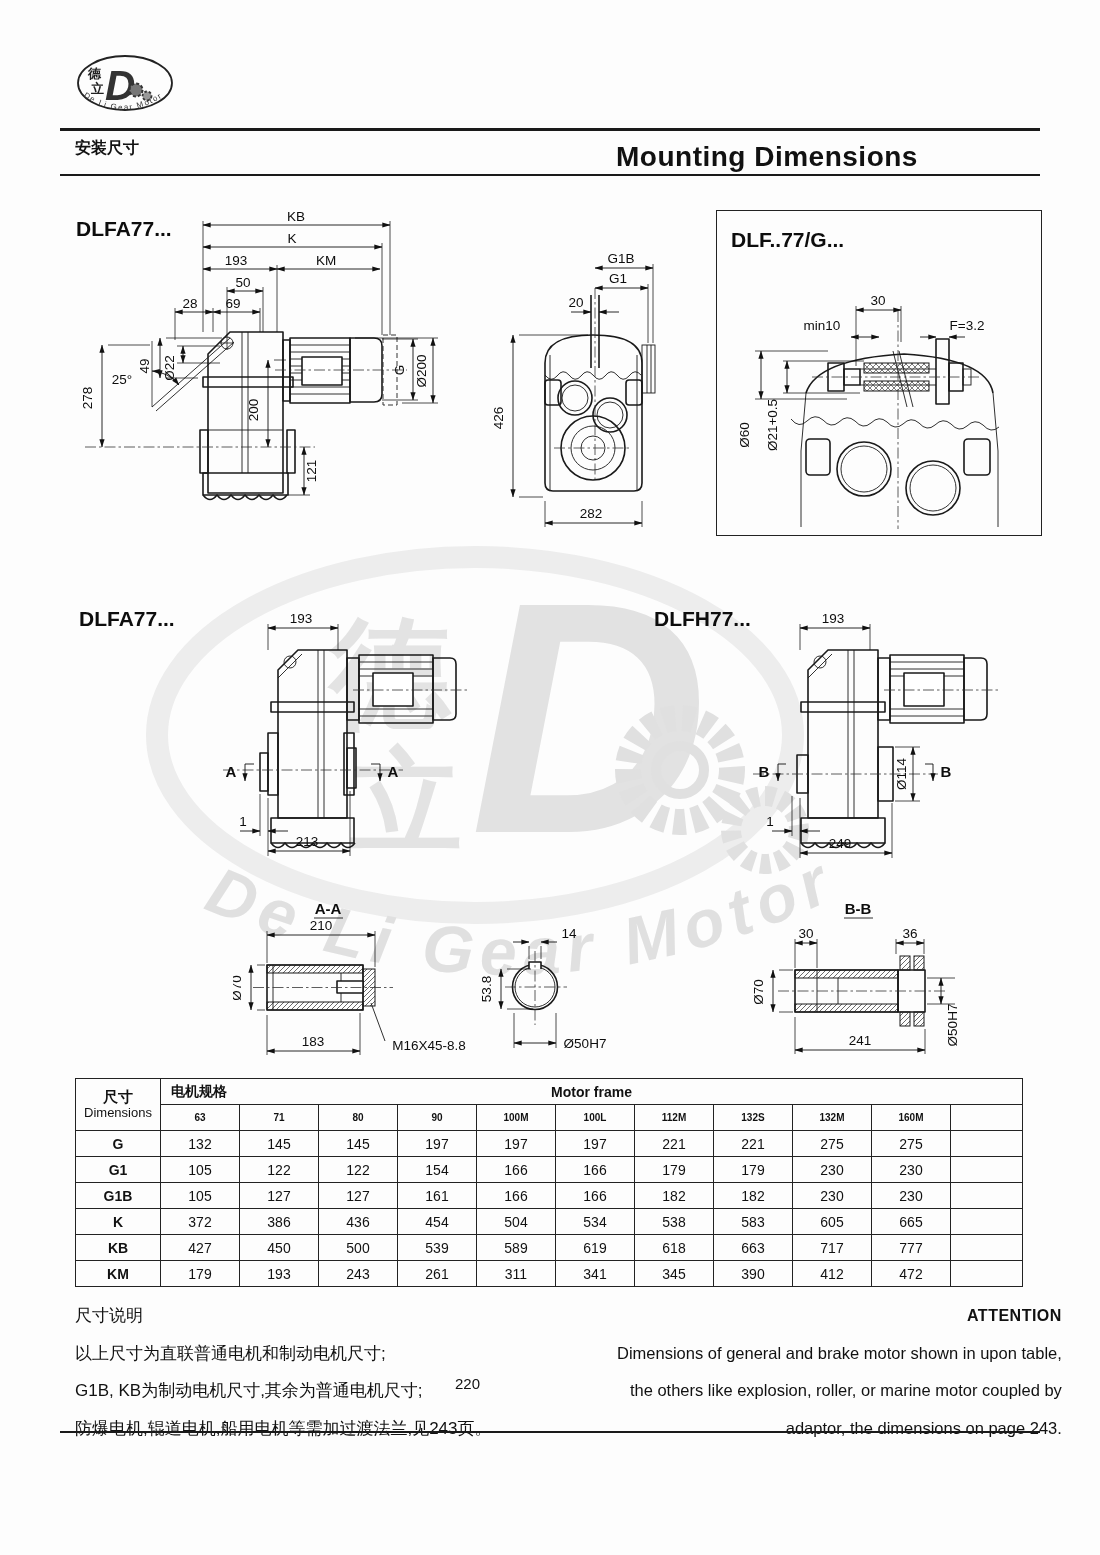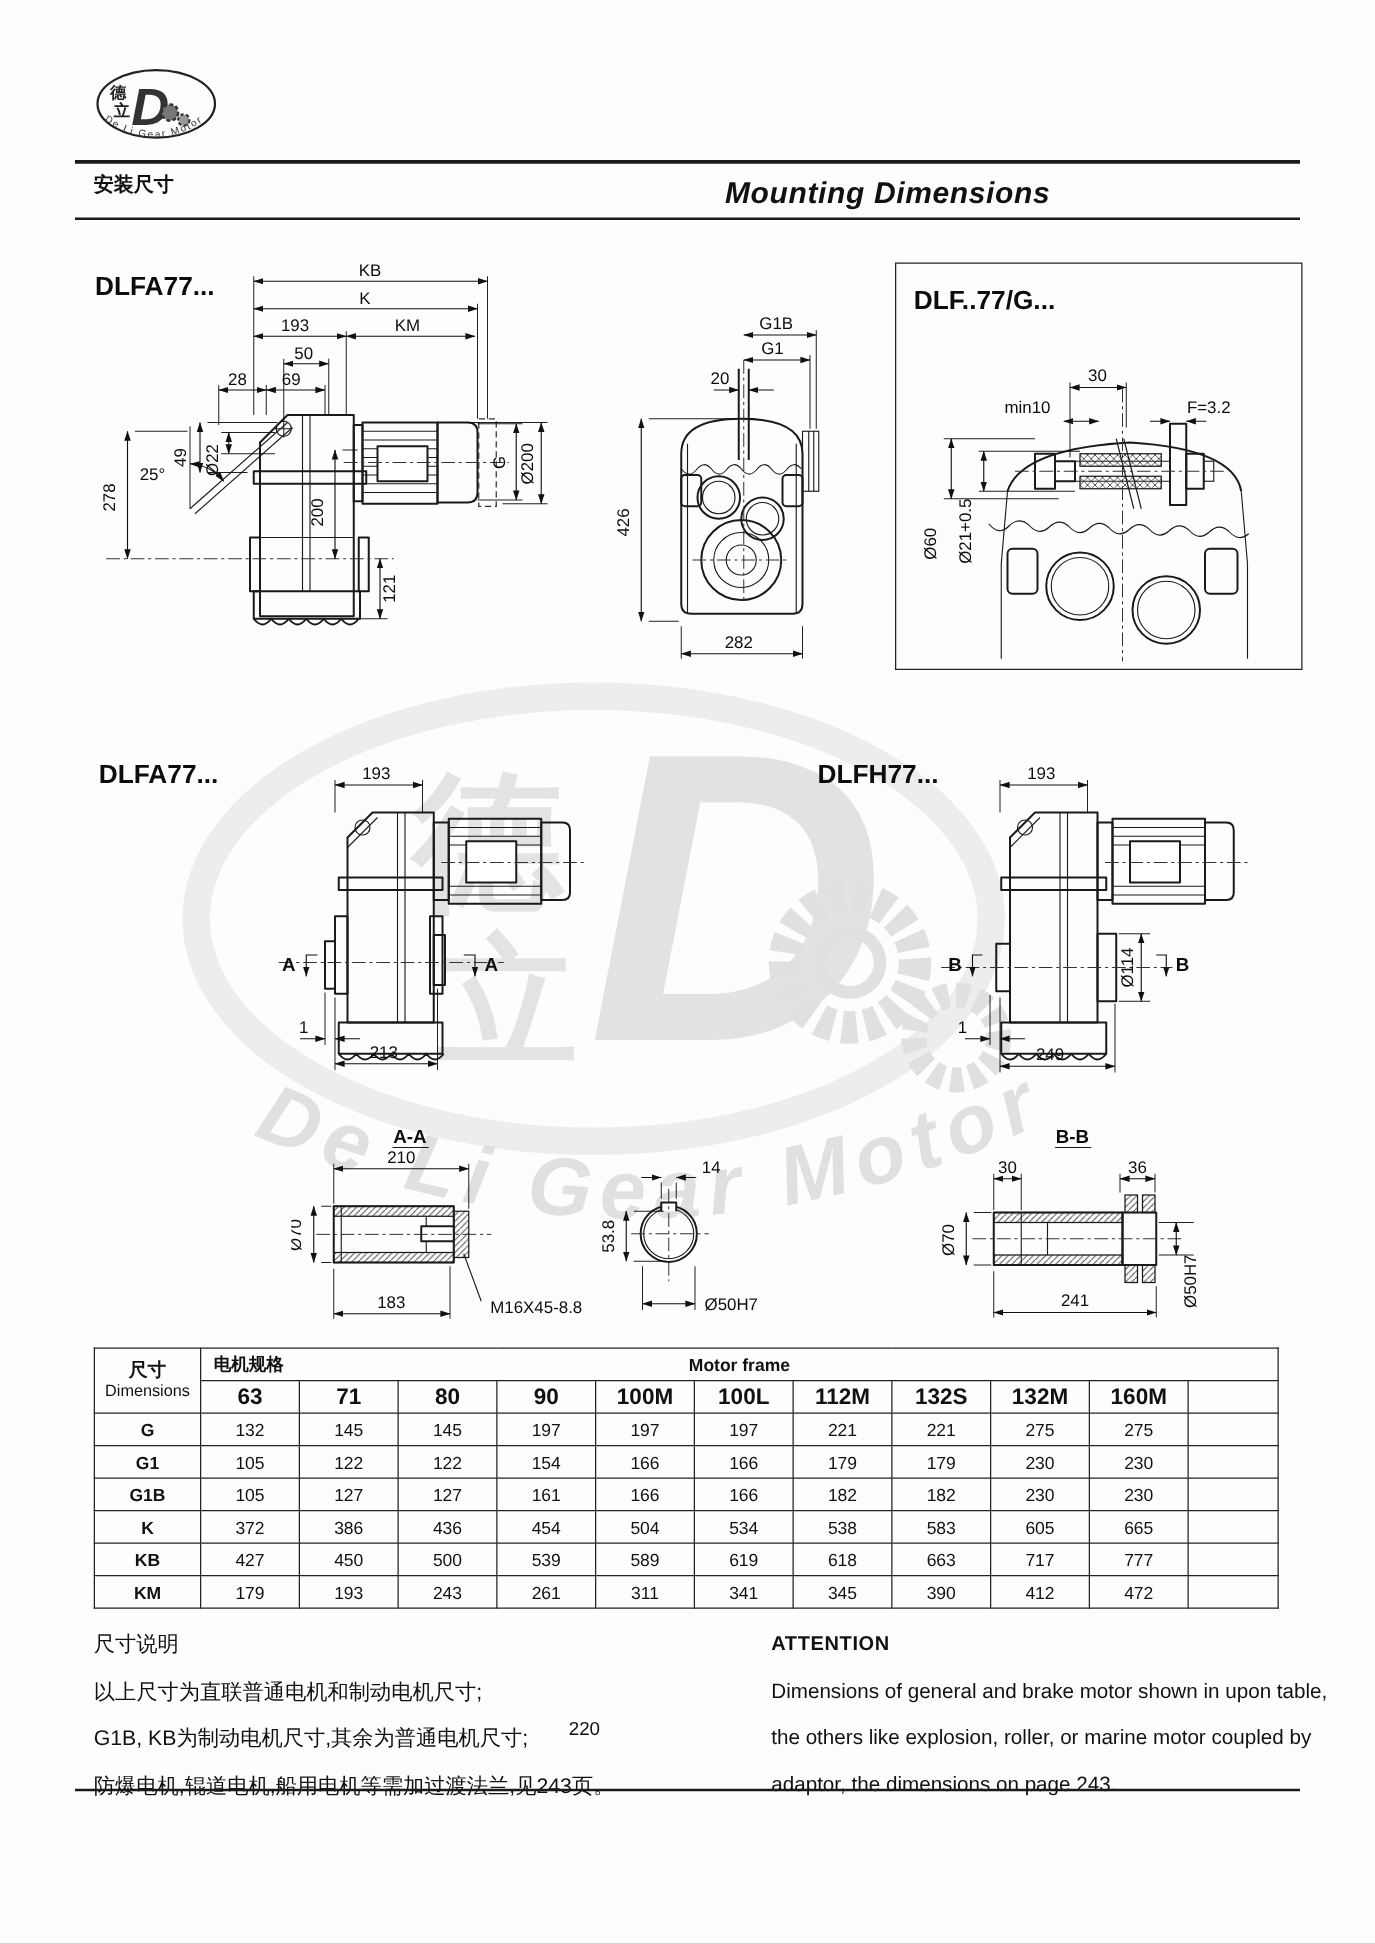--- a/index.html
+++ b/index.html
@@ -4,21 +4,21 @@
 <style>
   html,body{margin:0;padding:0;background:#9a9a9a;}
   .page{position:relative;width:1100px;height:1555px;margin:0 auto;background:#fdfdfd;
         font-family:"Liberation Sans",sans-serif;color:#111;overflow:hidden;}
   .abs{position:absolute;}
   .rule{position:absolute;left:60px;width:980px;background:#1a1a1a;}
   
   .brand{position:absolute;left:186px;top:66px;font-size:42px;font-weight:bold;
          letter-spacing:18px;font-family:"DejaVu Serif",serif;}
   .sec-cn{position:absolute;left:75px;top:138px;font-size:16px;font-weight:bold;}
-  .sec-en{position:absolute;left:580px;top:141px;font-size:24px;font-weight:bold;letter-spacing:.5px;font-style:italic;}
+  .sec-en{position:absolute;left:616px;top:141px;font-size:28px;font-weight:bold;letter-spacing:.5px;}
   
   svg text{font-family:"Liberation Sans",sans-serif;}
   .out{fill:none;stroke:#1a1a1a;stroke-width:1.6;stroke-linejoin:round;}
   .thin{fill:none;stroke:#1a1a1a;stroke-width:.9;}
   .ext{stroke:#111;stroke-width:.75;fill:none;}
   .dim{stroke:#111;stroke-width:.9;fill:none;marker-start:url(#ar);marker-end:url(#ar);}
   .dime{stroke:#111;stroke-width:.9;fill:none;marker-end:url(#ar);}
   .cl{stroke:#333;stroke-width:.8;stroke-dasharray:11 3 2.5 3;fill:none;}
   .dsh{stroke:#333;stroke-width:1;stroke-dasharray:5 3;fill:none;}
   .lbl{font-size:13.5px;fill:#0d0d0d;text-anchor:middle;}
@@ -26,30 +26,30 @@
   .sec{font-size:15px;font-weight:bold;fill:#0d0d0d;text-anchor:middle;}
   .hat{fill:url(#h1);stroke:#1a1a1a;stroke-width:1;}
   .xhat{fill:url(#h2);stroke:#1a1a1a;stroke-width:1;}
   .wfill{fill:#fff;}
   
   .wm text{font-weight:bold;}
   
   .dimtable{position:absolute;left:75px;top:1078px;border-collapse:collapse;table-layout:fixed;}
   .dimtable td,.dimtable th{border:1.5px solid #222;height:25px;padding:0;text-align:center;
       font-size:14px;vertical-align:middle;}
-  .dimtable thead th{font-weight:bold;font-size:18px;}
+  .dimtable thead th{font-weight:bold;font-size:10px;}
   .corner div{line-height:16px;font-weight:bold;font-size:15px;}
   .corner .en{font-weight:normal;font-size:13px;}
   .group{position:relative;font-weight:bold;font-size:14.5px;}
   .group .gcn{position:absolute;left:10px;top:4px;text-align:right;}
   .rowlabel{font-weight:bold;}
   
   .notes{position:absolute;top:1297px;font-size:17px;line-height:37.5px;}
   .notes .nt{font-size:17px;}
-  .notes-en{left:617px;font-size:16.5px;}
+  .notes-en{left:617px;font-size:16.5px;text-align:right;}
   .notes-en .nt{font-weight:bold;font-size:16px;letter-spacing:.5px;}
   .pageno{position:absolute;left:0;top:1375px;width:935px;text-align:center;font-size:15px;}
   .dlfbox{border:1.6px solid #222;}
 </style>
 </head>
 <body>
 
 <div class="page">
 
   <svg width="0" height="0" style="position:absolute">

